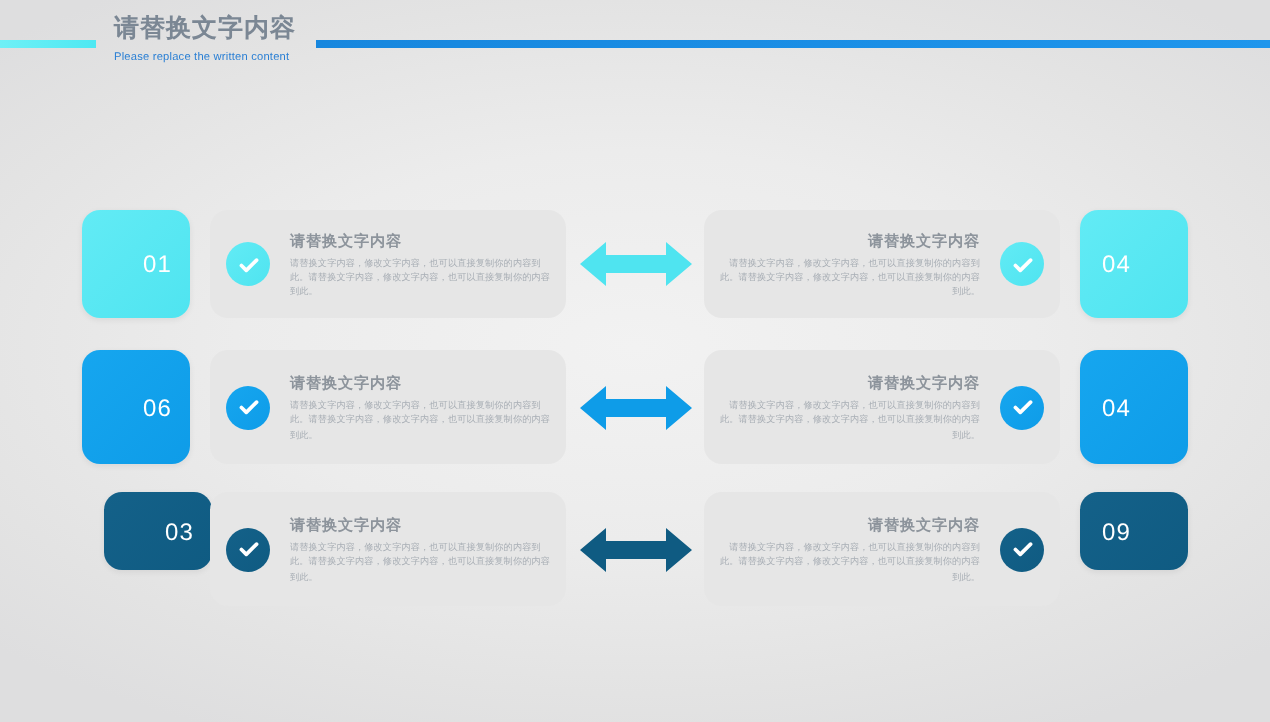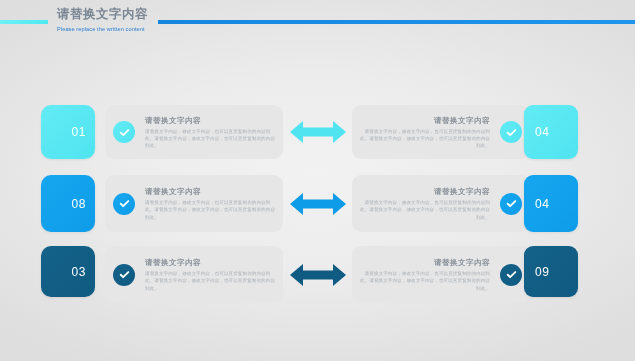--- a/index.html
+++ b/index.html
@@ -37,25 +37,25 @@
   .row2 { top:175px; height:57px; }
   .row3 { top:246px; height:57px; }
 
   
   .numbox {
     position:absolute; width:54px; border-radius:9px;
     color:#ffffff; font-size:12px; letter-spacing:0.6px;
     display:flex; align-items:center;
     box-shadow:0 1px 3px rgba(0,0,0,0.07);
   }
-  .numbox.left  { left:41px;  justify-content:flex-end; padding-right:9px;border-radius:10px; }
-  .numbox.right { right:57px; justify-content:flex-start; padding-left:11px; }
+  .numbox.left  { left:41px;  justify-content:flex-end; padding-right:9px; }
+  .numbox.right { right:41px; justify-content:flex-start; padding-left:11px; }
   .row1 .numbox { height:54px; }
   .row2 .numbox { height:57px; }
-  .row3 .numbox { height:51px; }
+  .row3 .numbox { height:39px;margin-left:11px; }
   .c-cyan { background:linear-gradient(135deg,#62ebf5 0%, #4fe4f0 100%); }
   .c-blue { background:linear-gradient(135deg,#16a6ef 0%, #0e9ce8 100%); }
   .c-navy { background:linear-gradient(135deg,#146189 0%, #0f5b82 100%); }
 
   
   .panel {
     position:absolute; background:#e6e6e6; border-radius:9px;
     display:flex; align-items:center;
     box-shadow:inset 0 0 0 0 rgba(0,0,0,0);
   }
@@ -136,21 +136,21 @@
       <div class="pbody">请替换文字内容，修改文字内容，也可以直接复制你的内容到此。请替换文字内容，修改文字内容，也可以直接复制你的内容到此。</div>
     </div>
   </div>
   <div class="numbox right c-cyan">
     <span>04</span>
   </div>
 </div>
 
 <div class="row row2">
   <div class="numbox left c-blue">
-    <span>08</span>
+    <span>06</span>
   </div>
   <div class="panel left">
     <div class="check c-blue">
       <svg viewBox="0 0 24 24">
           <path d="M5 12.5l4.5 4.5L19 7.5" fill="none" stroke="#ffffff" stroke-width="3.4" stroke-linecap="round" stroke-linejoin="round"></path>
         </svg>
     </div>
     <div class="ptext">
       <div class="ptitle">请替换文字内容</div>
       <div class="pbody">请替换文字内容，修改文字内容，也可以直接复制你的内容到此。请替换文字内容，修改文字内容，也可以直接复制你的内容到此。</div>

